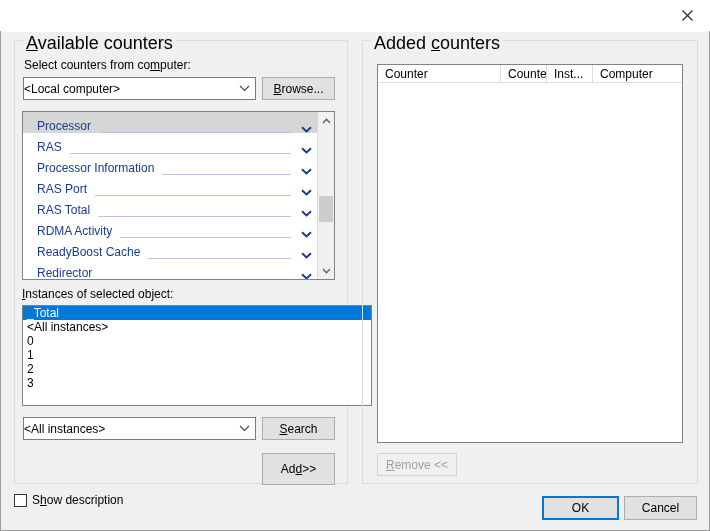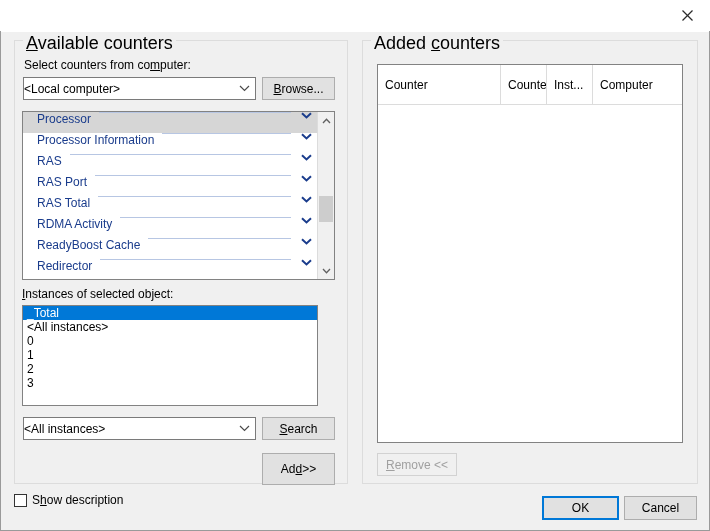--- a/index.html
+++ b/index.html
@@ -151,21 +151,21 @@
     display: flex;
   }
   #counter-list {
     flex: 1;
     overflow: hidden;
     position: relative;
   }
   .counter-row {
     height: 21px;
     display: flex;
-    align-items: flex-start;
+    align-items: flex-end;
     padding-left: 14px;
     padding-right: 4px;
     box-sizing: border-box;
     cursor: default;
   }
   .counter-row.selected {
     background: #d6d6d6;
   }
   .counter-name {
     color: #1a3c8c;
@@ -212,21 +212,21 @@
     width: 14px;
     height: 26px;
     background: #cdcdcd;
     cursor: default;
   }
 
   
   #instances-list {
     position: absolute;
     left: 22px; top: 305px;
-    width: 296px; height: 101px;
+    width: 350px; height: 101px;
     box-sizing: border-box;
     border: 1px solid #828282;
     background: #ffffff;
     overflow: hidden;
     padding-top: 0px;
   }
   .instance-row {
     height: 14px;
     line-height: 14px;
     padding-left: 4px;
@@ -245,21 +245,21 @@
     position: absolute;
     left: 377px; top: 64px;
     width: 306px; height: 379px;
     box-sizing: border-box;
     border: 1px solid #828282;
     background: #ffffff;
     overflow: hidden;
   }
   #added-header {
     display: flex;
-    height: 40px;
+    height: 18px;
     border-bottom: 1px solid #dcdcdc;
     box-sizing: border-box;
     background: #ffffff;
   }
   .th {
     box-sizing: border-box;
     border-right: 1px solid #dcdcdc;
     display: flex;
     align-items: center;
     padding-left: 7px;
@@ -337,30 +337,30 @@
       <div class="counter-row selected">
         <span class="counter-name">Processor</span>
         <span class="counter-line"></span>
         <span class="counter-chevron">
           <svg width="11" height="7" viewBox="0 0 11 7">
             <polyline points="1,1.2 5.5,5.4 10,1.2" fill="none" stroke="#1a3c8c" stroke-width="2"></polyline>
           </svg>
         </span>
       </div>
       <div class="counter-row">
+        <span class="counter-name">RAS</span>
+        <span class="counter-line"></span>
+        <span class="counter-chevron">
+          <svg width="11" height="7" viewBox="0 0 11 7">
+            <polyline points="1,1.2 5.5,5.4 10,1.2" fill="none" stroke="#1a3c8c" stroke-width="2"></polyline>
+          </svg>
+        </span>
+      </div>
+      <div class="counter-row">
         <span class="counter-name">Processor Information</span>
-        <span class="counter-line"></span>
-        <span class="counter-chevron">
-          <svg width="11" height="7" viewBox="0 0 11 7">
-            <polyline points="1,1.2 5.5,5.4 10,1.2" fill="none" stroke="#1a3c8c" stroke-width="2"></polyline>
-          </svg>
-        </span>
-      </div>
-      <div class="counter-row">
-        <span class="counter-name">RAS</span>
         <span class="counter-line"></span>
         <span class="counter-chevron">
           <svg width="11" height="7" viewBox="0 0 11 7">
             <polyline points="1,1.2 5.5,5.4 10,1.2" fill="none" stroke="#1a3c8c" stroke-width="2"></polyline>
           </svg>
         </span>
       </div>
       <div class="counter-row">
         <span class="counter-name">RAS Port</span>
         <span class="counter-line"></span>

